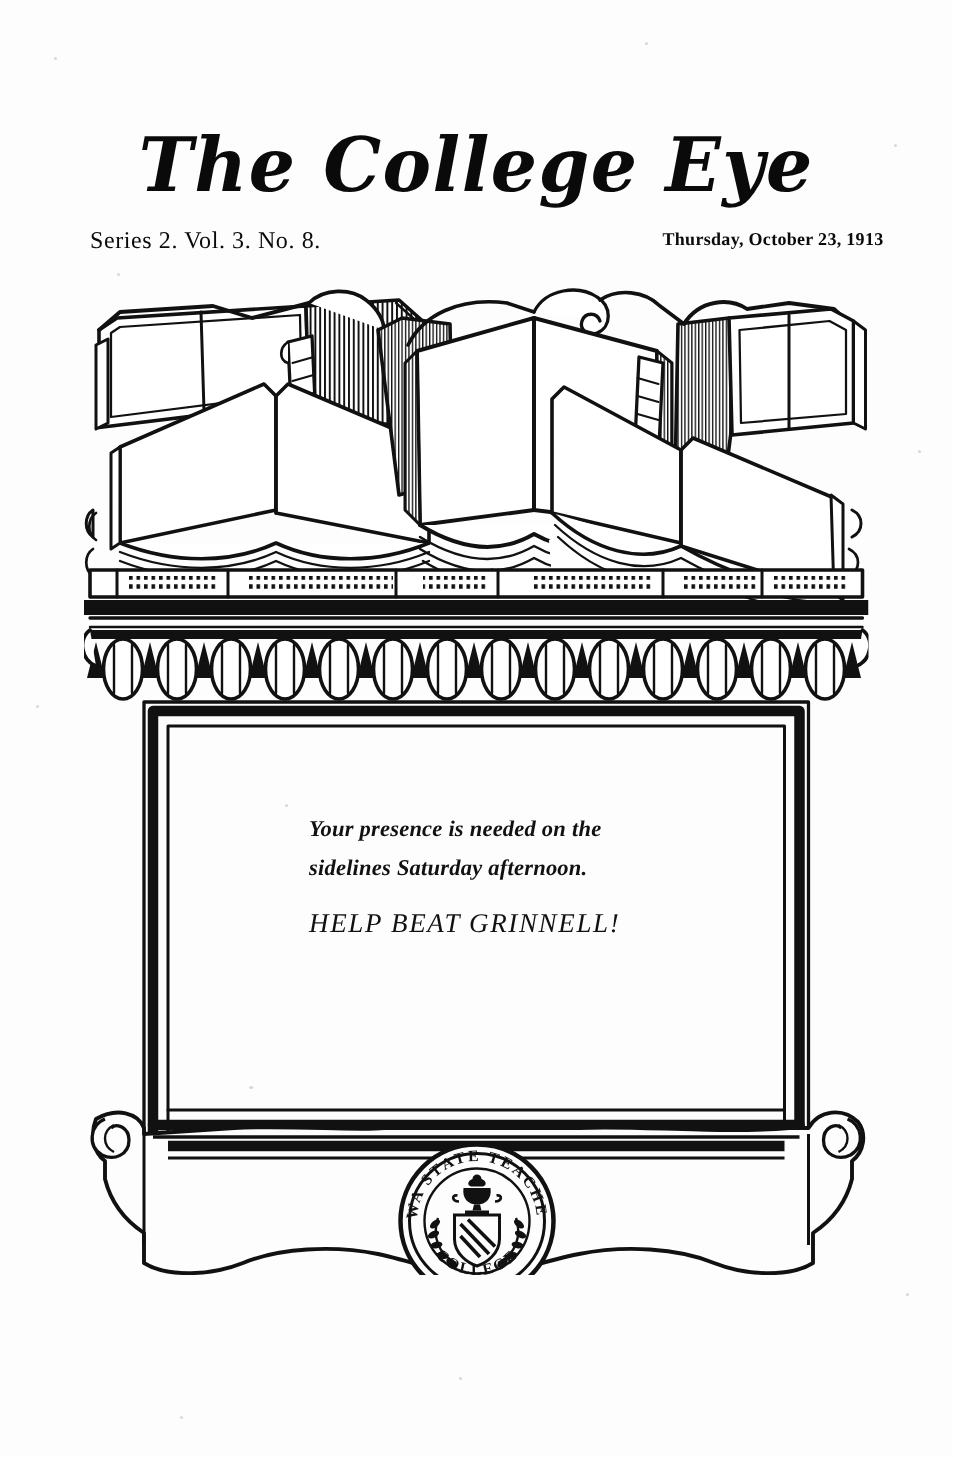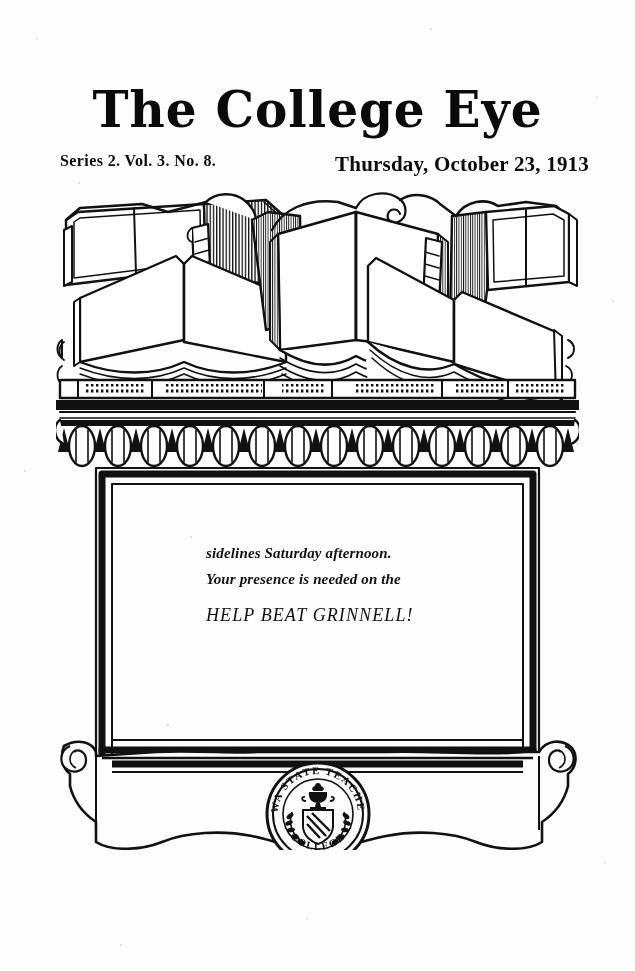--- a/index.html
+++ b/index.html
@@ -22,20 +22,21 @@
     color: #0b0b0b;
   }
 
   
   .masthead {
     position: absolute;
     left: 0;
     top: 84px;
     width: 635px;
     text-align: center;
+    font-style: italic;
   }
   .masthead-title {
     font-family: "DejaVu Serif", "Liberation Serif", serif;
     font-weight: 700;
     font-size: 50px;
     line-height: 52px;
     letter-spacing: 1px;
     color: #0a0a0a;
     white-space: nowrap;
     transform: scaleX(0.97);
@@ -48,30 +49,30 @@
     top: 152px;
     width: 635px;
     height: 22px;
   }
   .issue-left {
     position: absolute;
     left: 60px;
     top: 0;
     font-family: "Liberation Serif", "DejaVu Serif", serif;
     font-size: 16px;
-    font-weight: 700;
+    font-weight: 400;
     letter-spacing: 0.4px;
     white-space: nowrap;
   }
   .issue-right {
     position: absolute;
     right: 46px;
     top: 0;
     font-family: "Liberation Serif", "DejaVu Serif", serif;
-    font-size: 21px;
+    font-size: 12px;
     font-weight: 700;
     letter-spacing: 0.2px;
     white-space: nowrap;
     margin-left: 37px;
   }
 
   
   .engraving {
     position: absolute;
     left: 56px;
@@ -450,22 +451,22 @@
         <g fill="#111" stroke="none">
           <path d="M0,36 L2.4,41 L7.6,41.6 L3.8,45.2 L4.8,50.4 L0,48 L-4.8,50.4 L-3.8,45.2 L-7.6,41.6 L-2.4,41 Z"></path>
           <path d="M-16,42 L-10,44 L-16,46 Z"></path>
           <path d="M16,42 L10,44 L16,46 Z"></path>
         </g>
       </g>
     </svg>
   </div>
 
   <div class="notice">
+    <div class="notice-line">Your presence is needed on the</div>
     <div class="notice-line">sidelines Saturday afternoon.</div>
-    <div class="notice-line">Your presence is needed on the</div>
     <div class="notice-call">HELP BEAT GRINNELL!</div>
   </div>
 
   <div class="speck" style="left:36px;  top:38px;  width:2px; height:2px;"></div>
   <div class="speck" style="left:430px; top:28px;  width:2px; height:2px;"></div>
   <div class="speck" style="left:596px; top:96px;  width:2px; height:2px;"></div>
   <div class="speck" style="left:78px;  top:182px; width:2px; height:2px;"></div>
   <div class="speck" style="left:612px; top:300px; width:2px; height:2px;"></div>
   <div class="speck" style="left:24px;  top:470px; width:2px; height:2px;"></div>
   <div class="speck" style="left:190px; top:536px; width:2px; height:2px;"></div>

